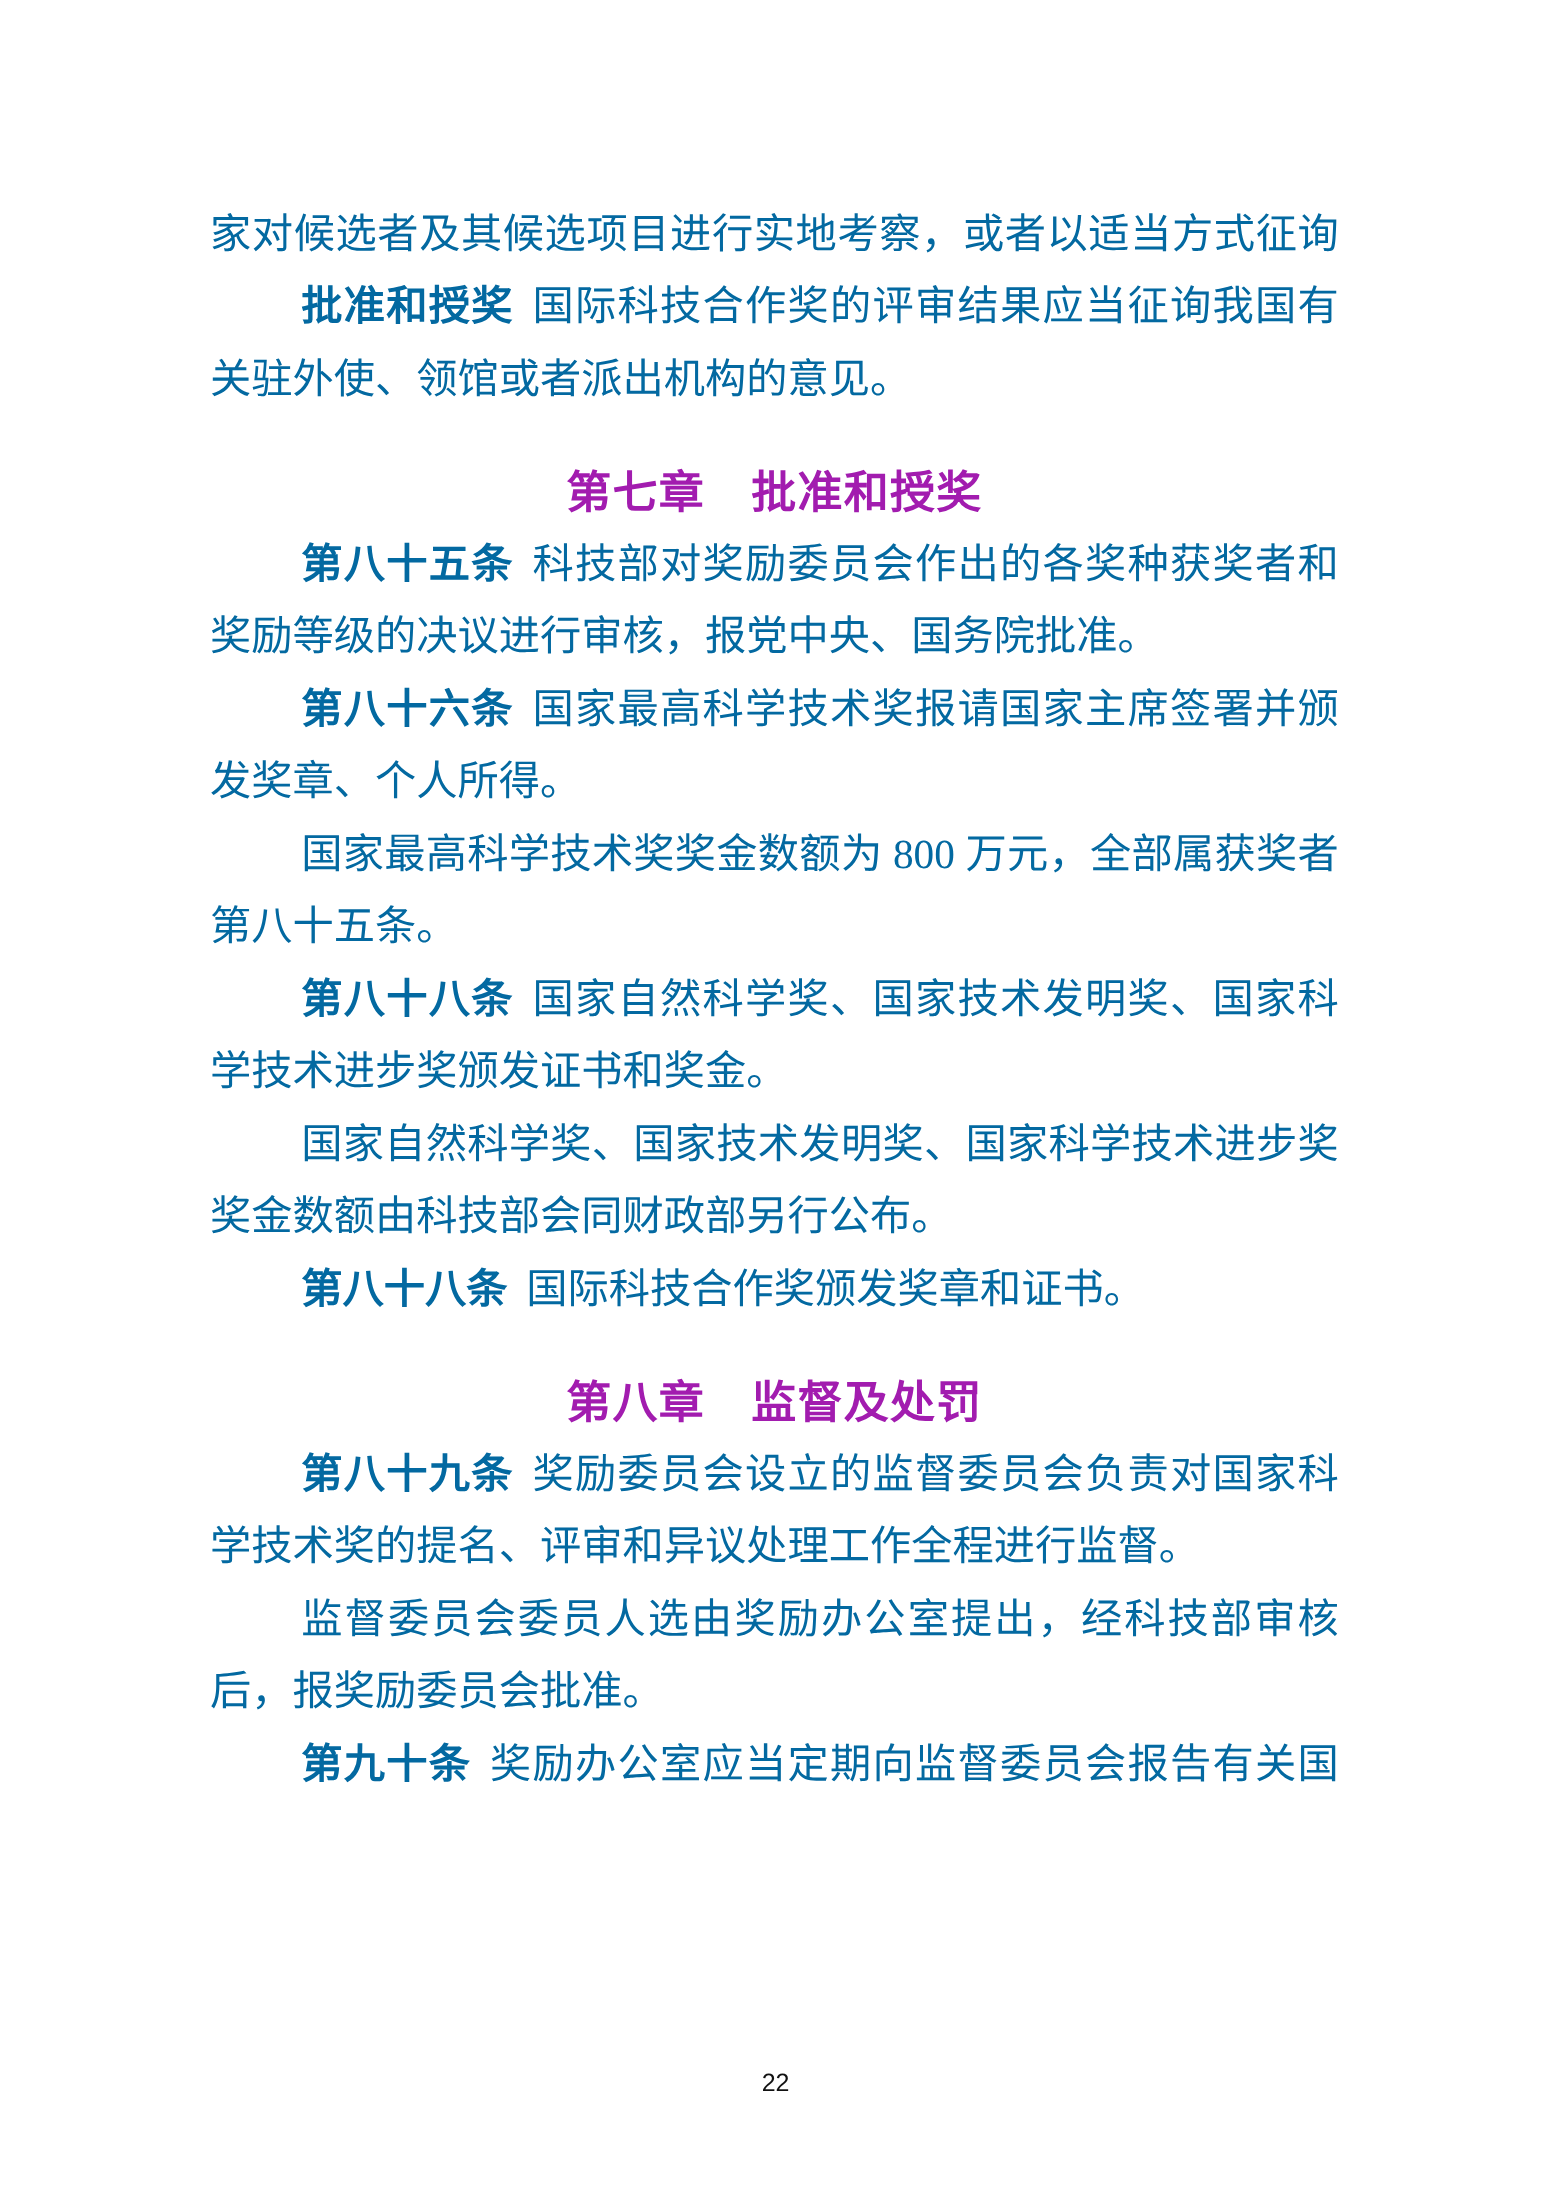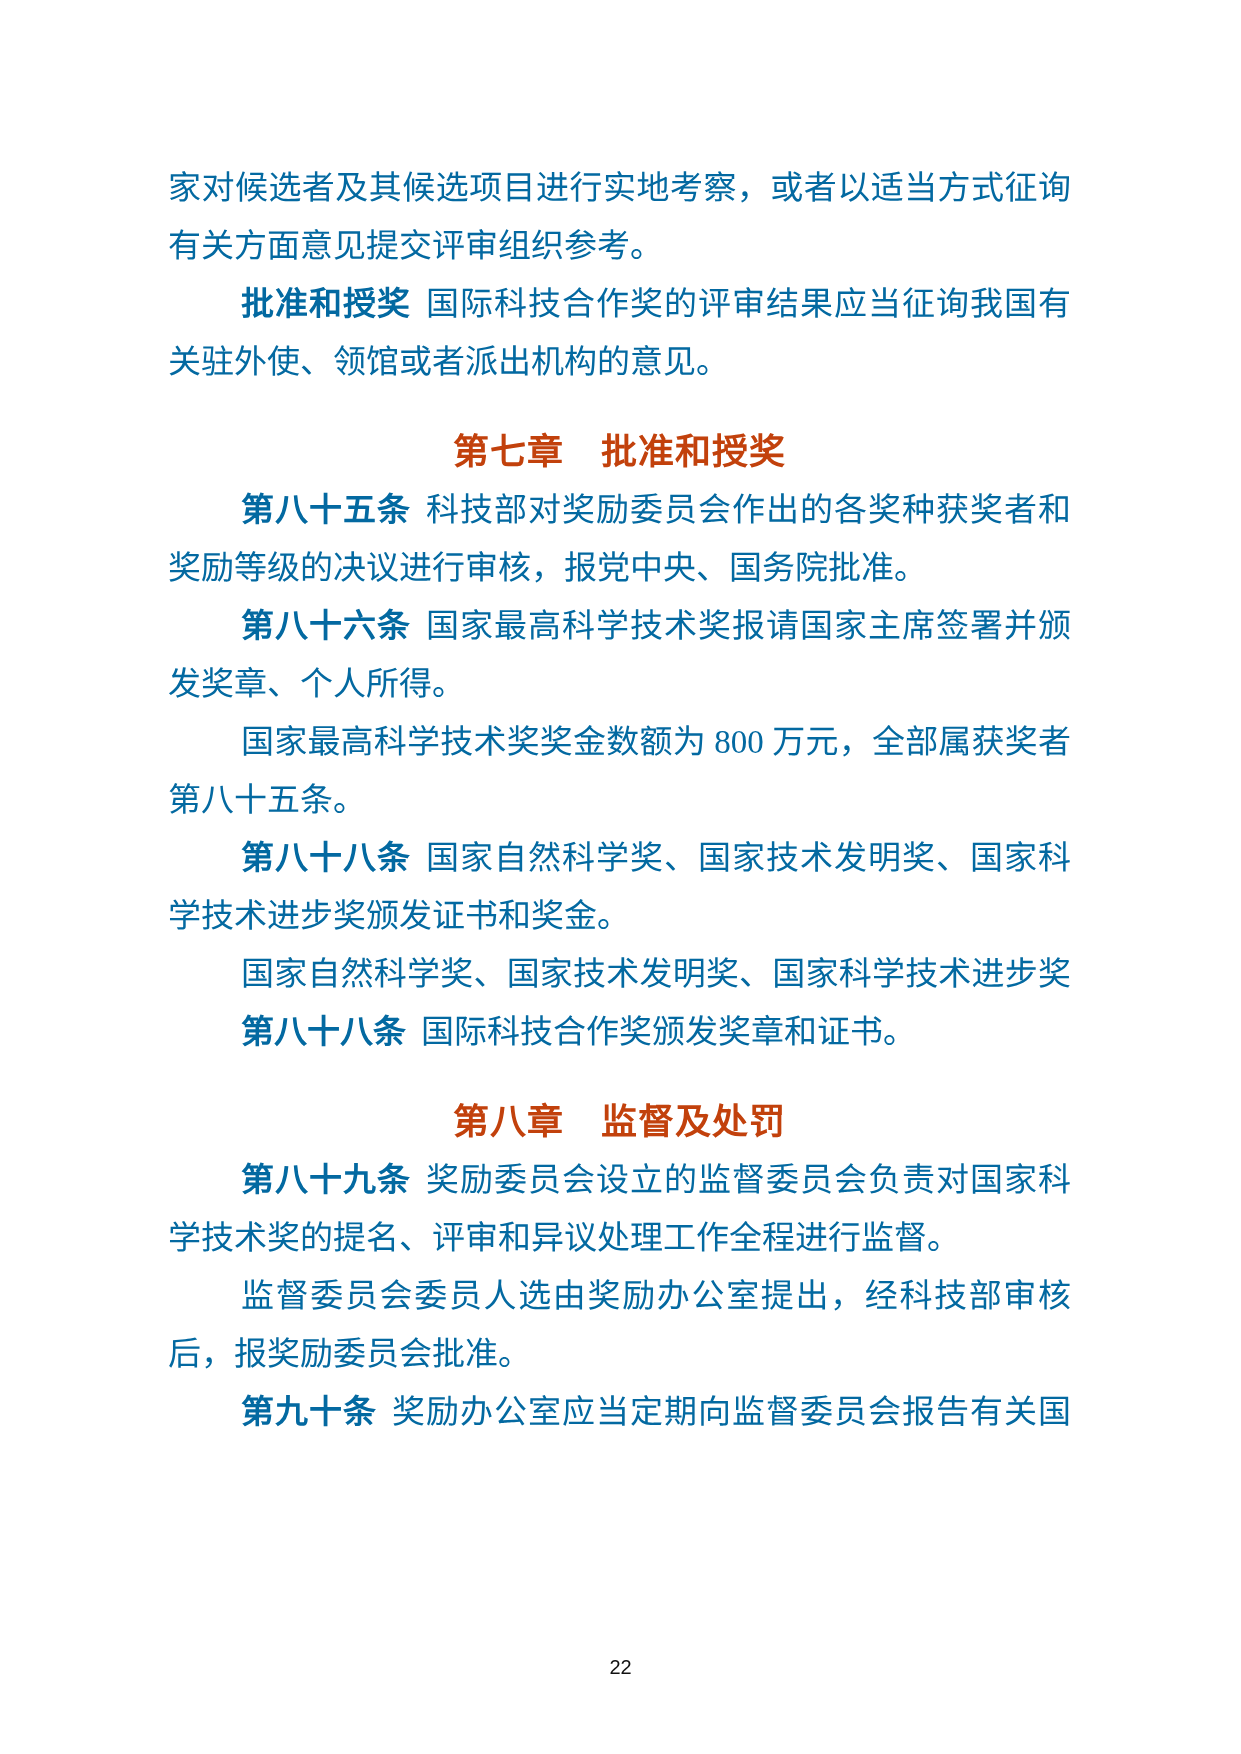--- a/index.html
+++ b/index.html
@@ -40,21 +40,21 @@
   }
   .article-no {
     font-weight: 700;
     margin-right: 15px;
   }
   .line.heading {
     margin-top: 32px;
     font-family: "Liberation Sans", "DejaVu Sans", sans-serif;
     font-weight: 700;
     font-size: 36px;
-    color: #c2410c;
+    color: #a21caf;
     text-align: center;
     letter-spacing: 1px;
     white-space: normal;
   }
   .page-number {
     position: absolute;
     left: 0;
     top: 1650px;
     width: 1241px;
     height: 34px;
@@ -64,33 +64,33 @@
     font-size: 20px;
     color: #111111;
   }
 </style>
 </head>
 <body>
 
 <div class="page">
   <div class="text-block">
       <div class="line body full"><span>家对候选者及其候选项目进行实地考察，或者以适当方式征询</span></div>
-      <div class="line body"><span>有关方面意见提交评审组织参考。</span></div>
       <div class="line body indent full"><span class="article-no">批准和授奖</span><span>国际科技合作奖的评审结果应当征询我国有</span></div>
       <div class="line body"><span>关驻外使、领馆或者派出机构的意见。</span></div>
       <div class="line heading">第七章　批准和授奖</div>
       <div class="line body indent full"><span class="article-no">第八十五条</span><span>科技部对奖励委员会作出的各奖种获奖者和</span></div>
       <div class="line body"><span>奖励等级的决议进行审核，报党中央、国务院批准。</span></div>
       <div class="line body indent full"><span class="article-no">第八十六条</span><span>国家最高科学技术奖报请国家主席签署并颁</span></div>
       <div class="line body"><span>发奖章、个人所得。</span></div>
       <div class="line body indent full"><span>国家最高科学技术奖奖金数额为 800 万元，全部属获奖者</span></div>
       <div class="line body"><span>第八十五条。</span></div>
       <div class="line body indent full"><span class="article-no">第八十八条</span><span>国家自然科学奖、国家技术发明奖、国家科</span></div>
       <div class="line body"><span>学技术进步奖颁发证书和奖金。</span></div>
       <div class="line body indent full"><span>国家自然科学奖、国家技术发明奖、国家科学技术进步奖</span></div>
+      <div class="line body"><span>奖金数额由科技部会同财政部另行公布。</span></div>
       <div class="line body indent"><span class="article-no">第八十八条</span><span>国际科技合作奖颁发奖章和证书。</span></div>
       <div class="line heading">第八章　监督及处罚</div>
       <div class="line body indent full"><span class="article-no">第八十九条</span><span>奖励委员会设立的监督委员会负责对国家科</span></div>
       <div class="line body"><span>学技术奖的提名、评审和异议处理工作全程进行监督。</span></div>
       <div class="line body indent full"><span>监督委员会委员人选由奖励办公室提出，经科技部审核</span></div>
       <div class="line body"><span>后，报奖励委员会批准。</span></div>
       <div class="line body indent full"><span class="article-no">第九十条</span><span>奖励办公室应当定期向监督委员会报告有关国</span></div>
     </div>
   <div class="page-number">22</div>
 </div>

